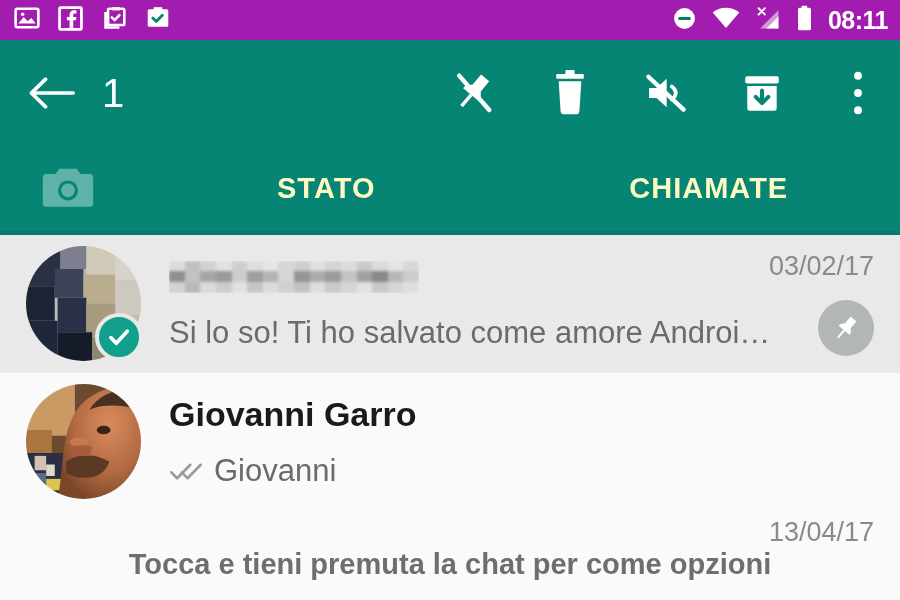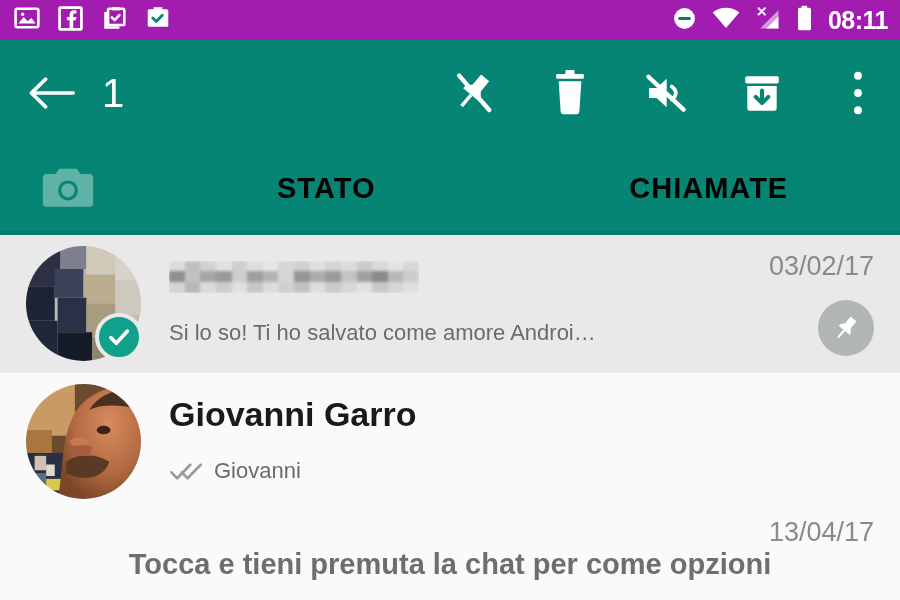--- a/index.html
+++ b/index.html
@@ -119,21 +119,21 @@
     text-align: center;
     font-size: 29px;
     font-weight: bold;
     letter-spacing: 1px;
     font-family: "Liberation Sans", sans-serif;
   }
   .tab.active {
     color: #ffffff;
   }
   .tab.inactive {
-    color: #000000;
+    color: #fef9c3;
   }
 
   
   .chatlist {
     background: #fafafa;
   }
   .chatrow {
     position: relative;
     height: 137px;
     display: flex;
@@ -211,21 +211,21 @@
     grid-template-rows: repeat(3, 1fr);
     filter: blur(1.4px);
   }
   .row-sub {
     display: flex;
     align-items: center;
     margin-top: 14px;
     height: 40px;
   }
   .preview {
-    font-size: 22px;
+    font-size: 31px;
     color: #6b6b6b;
     white-space: nowrap;
     overflow: hidden;
     font-family: "Liberation Sans", sans-serif;
   }
   .ticks {
     margin-right: 5px;
     display: flex;
     align-items: center;
     flex: 0 0 auto;

